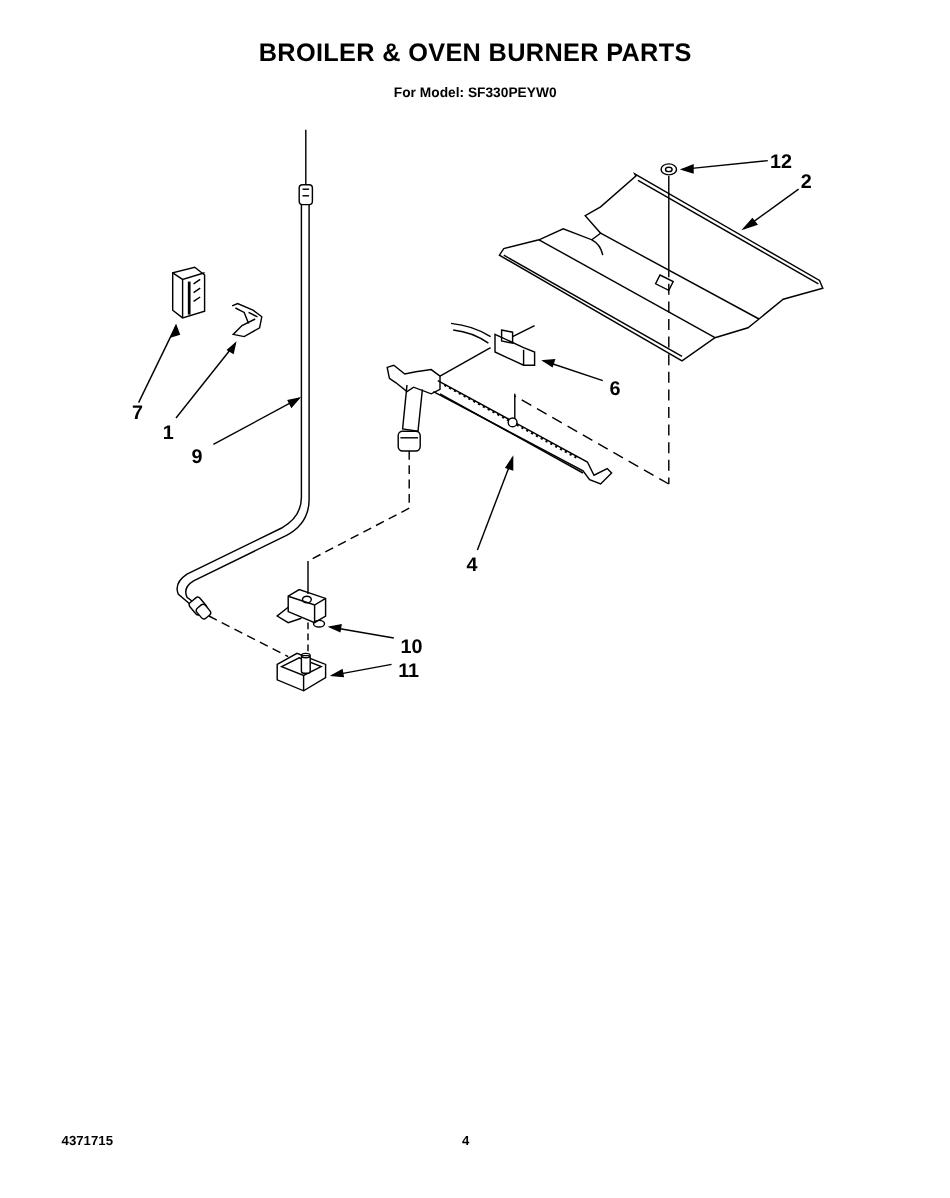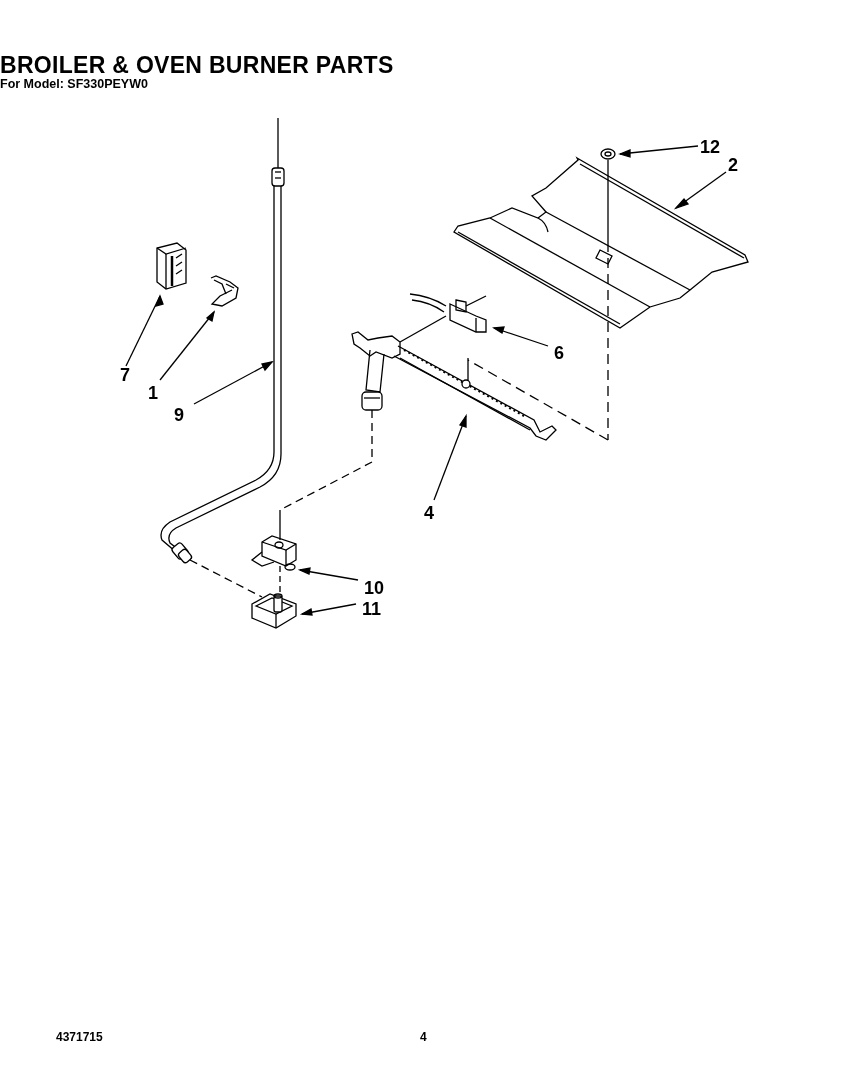--- a/index.html
+++ b/index.html
@@ -1,18 +1,18 @@
 <!DOCTYPE html>
 <html><head>
 <meta charset="utf-8">
 <style>
   html, body { margin:0; padding:0; background:#fff; }
   body { width:864px; height:1089px; position:relative; overflow:hidden; font-family:"Liberation Sans", sans-serif; color:#000; }
-  .title { position:absolute; left:0; width:864px; top:52px; text-align:left; font-weight:900; font-size:23px; letter-spacing:0.3px; transform:scaleY(1.0); }
-  .subtitle { position:absolute; left:0; width:864px; top:77px; font-weight:bold; font-size:12.5px; }
+  .title { position:absolute; left:0; width:864px; top:34px; text-align:center; font-weight:900; font-size:23px; letter-spacing:0.3px; transform:scaleY(1.0); }
+  .subtitle { position:absolute; left:0; width:864px; top:77px; text-align:center; font-weight:bold; font-size:12.5px; }
   .footer-left { position:absolute; left:56px; top:1030px; font-size:12px; font-weight:bold; }
   .footer-right { position:absolute; left:420px; top:1030px; font-size:12px; font-weight:bold; }
   svg.diagram { position:absolute; left:0; top:0; }
   .callout { font-family:"Liberation Sans", sans-serif; font-weight:bold; font-size:18px; fill:#000; }
 </style>
 </head>
 <body>
 
 <div class="title">BROILER &amp; OVEN BURNER PARTS</div>
 <div class="subtitle">For Model: SF330PEYW0</div>

